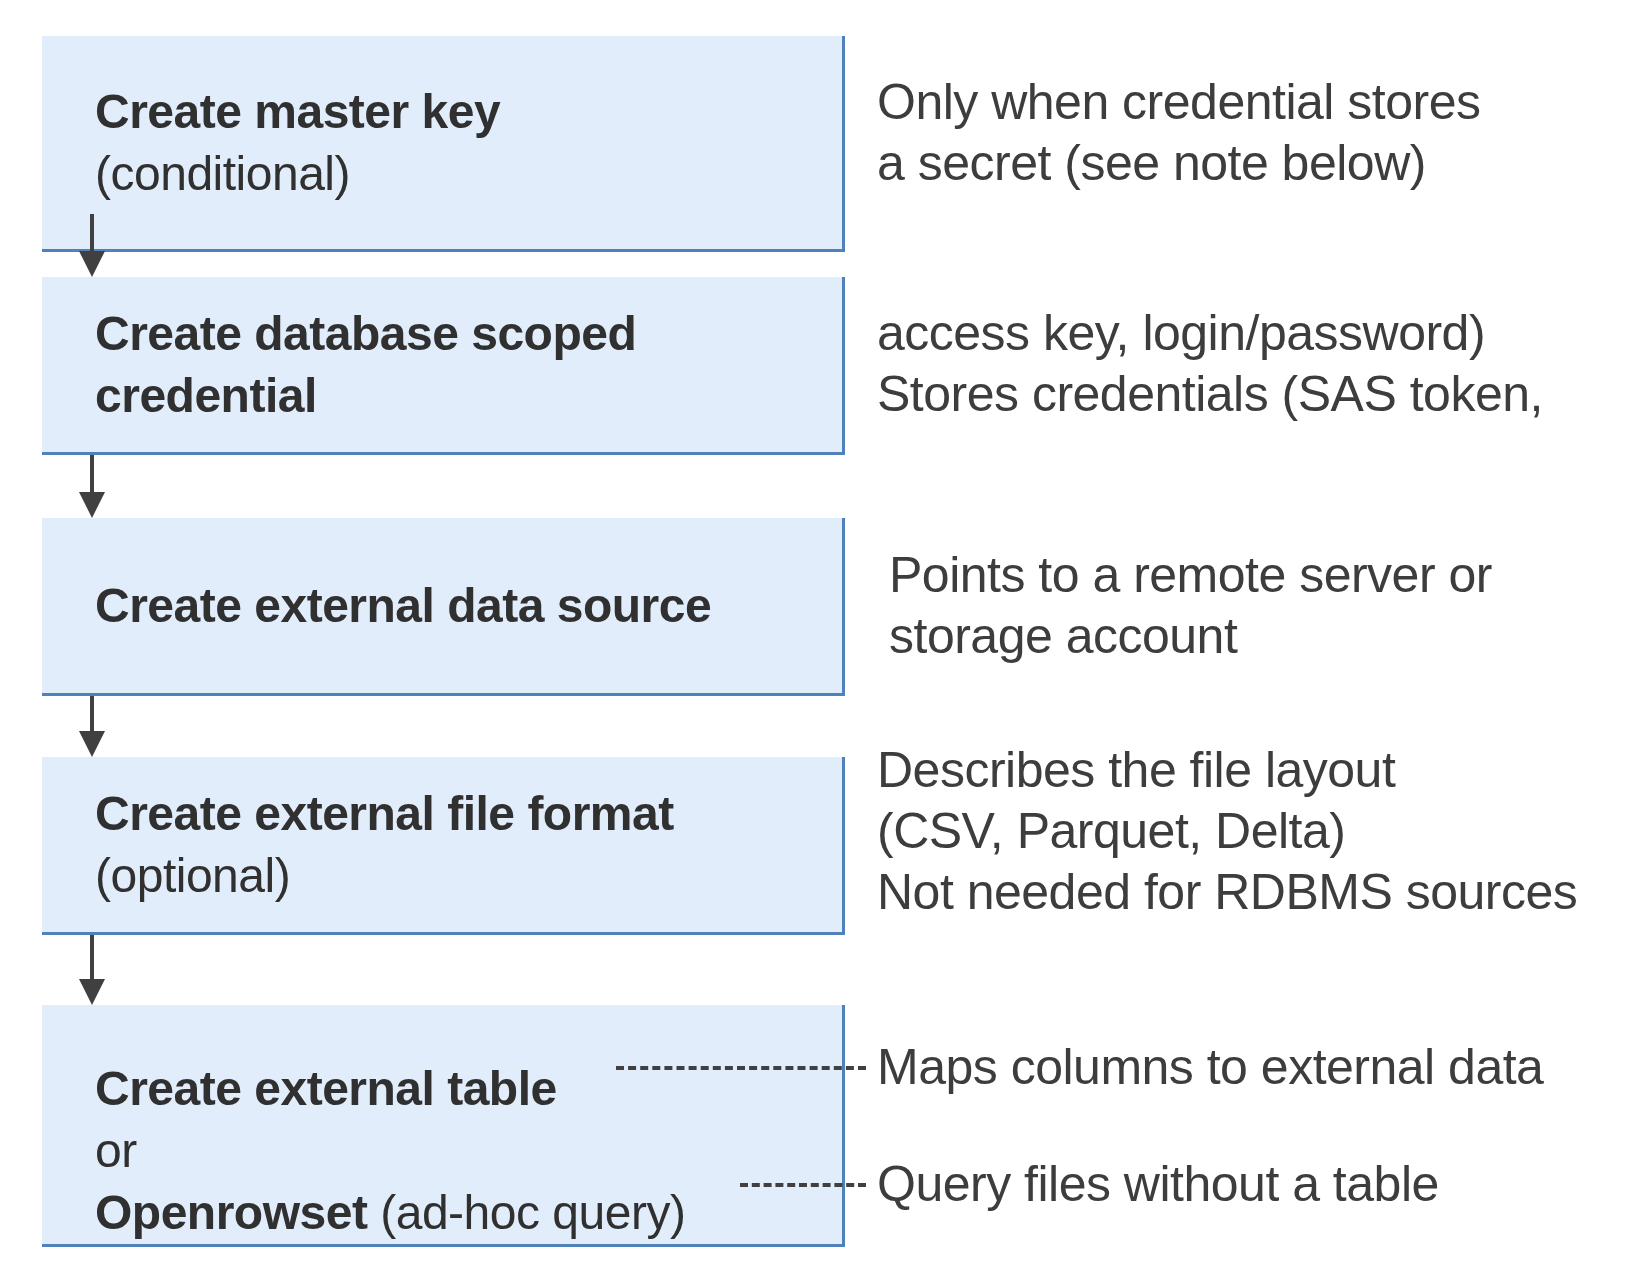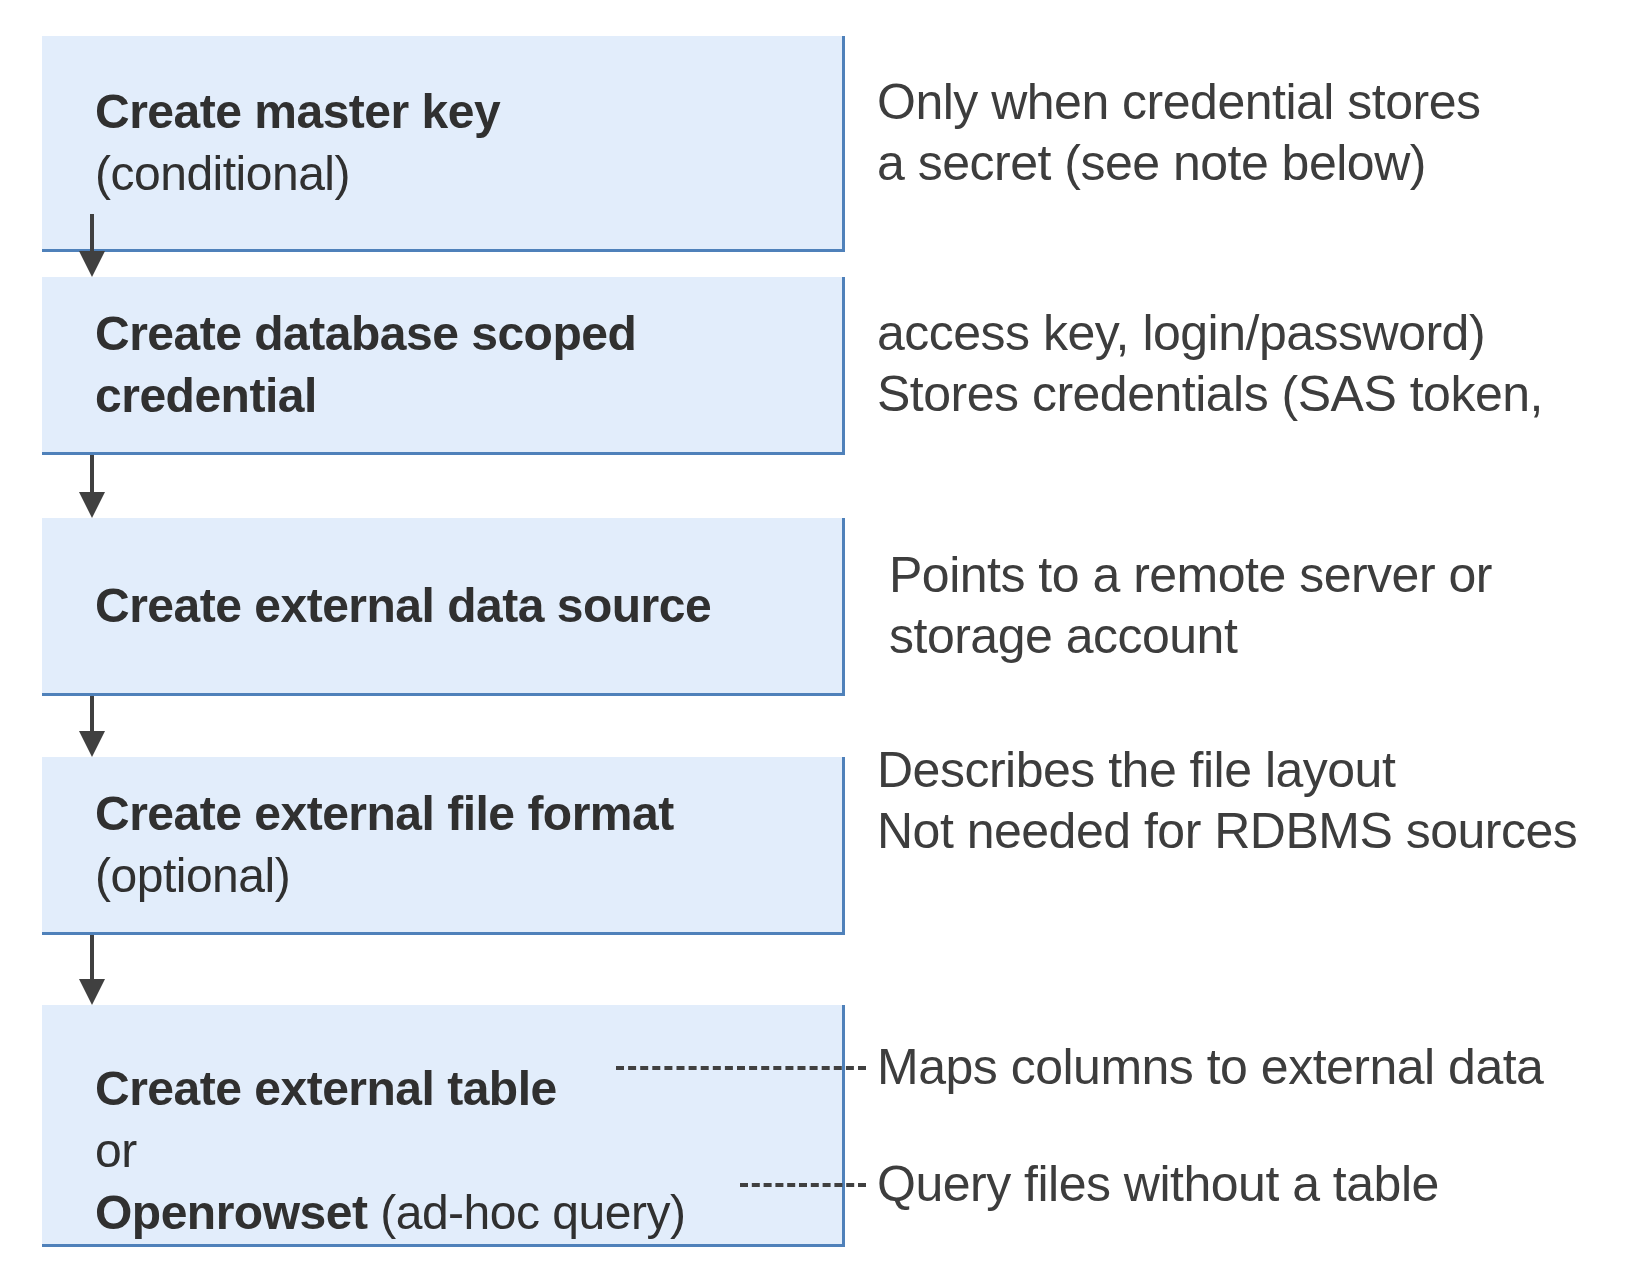--- a/index.html
+++ b/index.html
@@ -115,20 +115,21 @@
     <div>Stores credentials (SAS token,</div>
   </div>
 
   <div class="ann" style="top:545px;margin-left:12px;">
     <div>Points to a remote server or</div>
     <div>storage account</div>
   </div>
 
   <div class="ann" style="top:740px;">
     <div>Describes the file layout</div>
+    <div>(CSV, Parquet, Delta)</div>
     <div>Not needed for RDBMS sources</div>
   </div>
 
   <div class="ann" style="top:1037px;">
     <div>Maps columns to external data</div>
   </div>
 
   <div class="ann" style="top:1154px;">
     <div>Query files without a table</div>
   </div>

